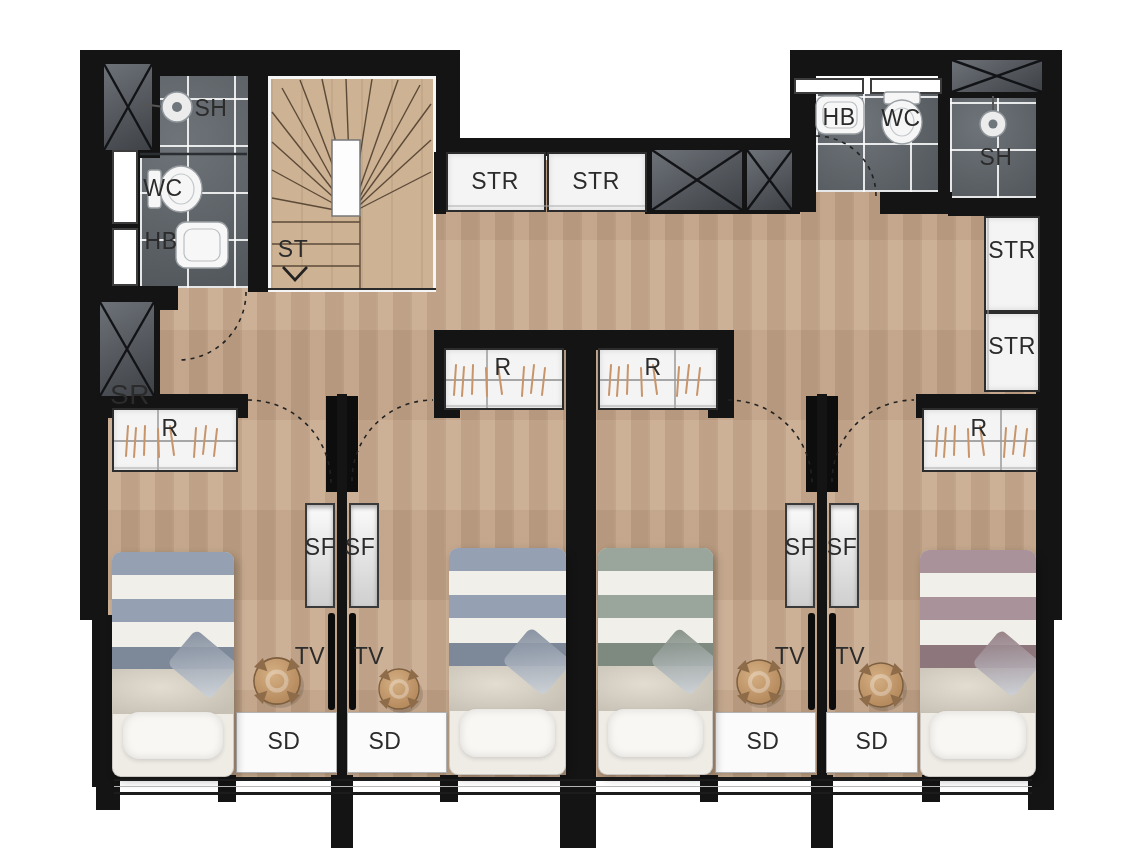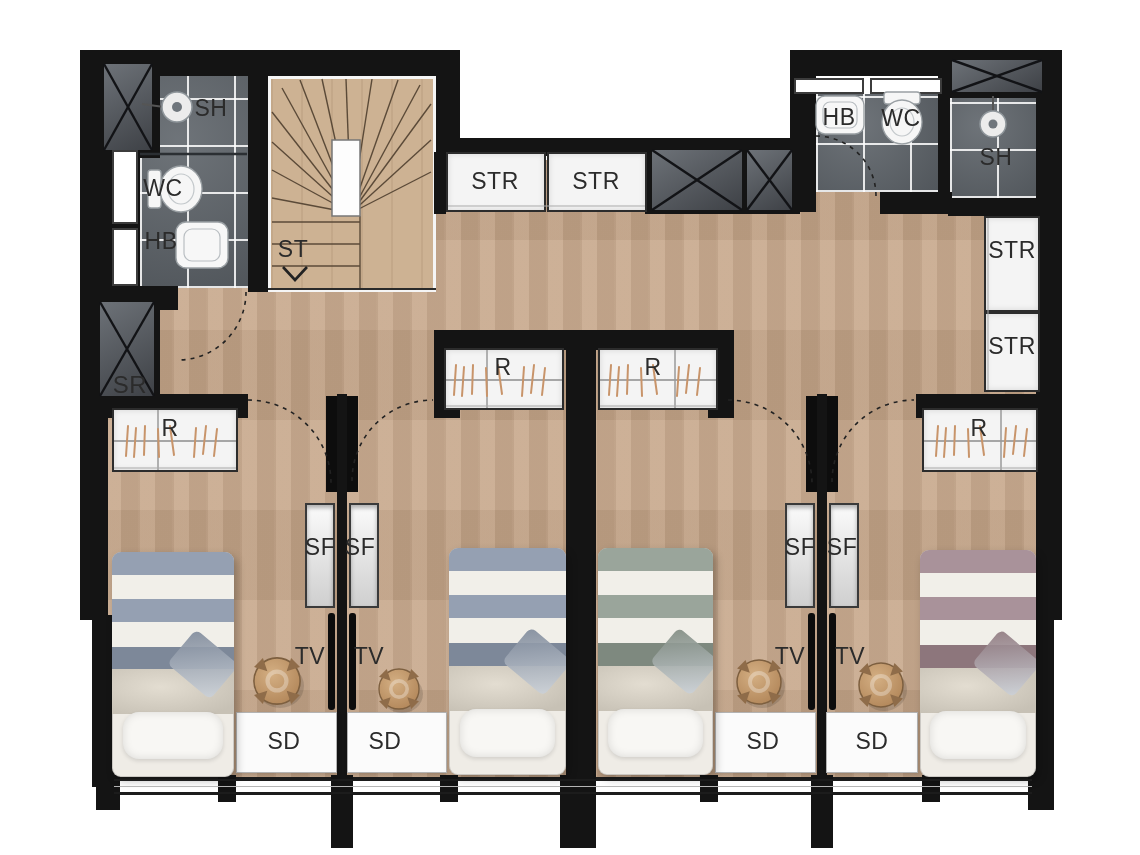--- a/index.html
+++ b/index.html
@@ -314,21 +314,21 @@
   <div class="lbl" style="left:163px;top:188px;">WC</div>
   <div class="lbl" style="left:161px;top:241px;">HB</div>
   <div class="lbl" style="left:293px;top:249px;">ST</div>
   <div class="lbl" style="left:495px;top:181px;">STR</div>
   <div class="lbl" style="left:596px;top:181px;">STR</div>
   <div class="lbl" style="left:839px;top:117px;">HB</div>
   <div class="lbl" style="left:901px;top:118px;">WC</div>
   <div class="lbl" style="left:996px;top:157px;">SH</div>
   <div class="lbl" style="left:1012px;top:250px;">STR</div>
   <div class="lbl" style="left:1012px;top:346px;">STR</div>
-  <div class="lbl" style="left:130px;top:385px;font-size:24px;">SR</div>
+  <div class="lbl" style="left:130px;top:395px;font-size:28px;">SR</div>
   <div class="lbl" style="left:170px;top:428px;">R</div>
   <div class="lbl" style="left:503px;top:367px;">R</div>
   <div class="lbl" style="left:653px;top:367px;">R</div>
   <div class="lbl" style="left:979px;top:428px;">R</div>
   <div class="lbl" style="left:320px;top:547px;">SF</div>
   <div class="lbl" style="left:360px;top:547px;">SF</div>
   <div class="lbl" style="left:800px;top:547px;">SF</div>
   <div class="lbl" style="left:842px;top:547px;">SF</div>
   <div class="lbl" style="left:310px;top:656px;">TV</div>
   <div class="lbl" style="left:369px;top:656px;">TV</div>

